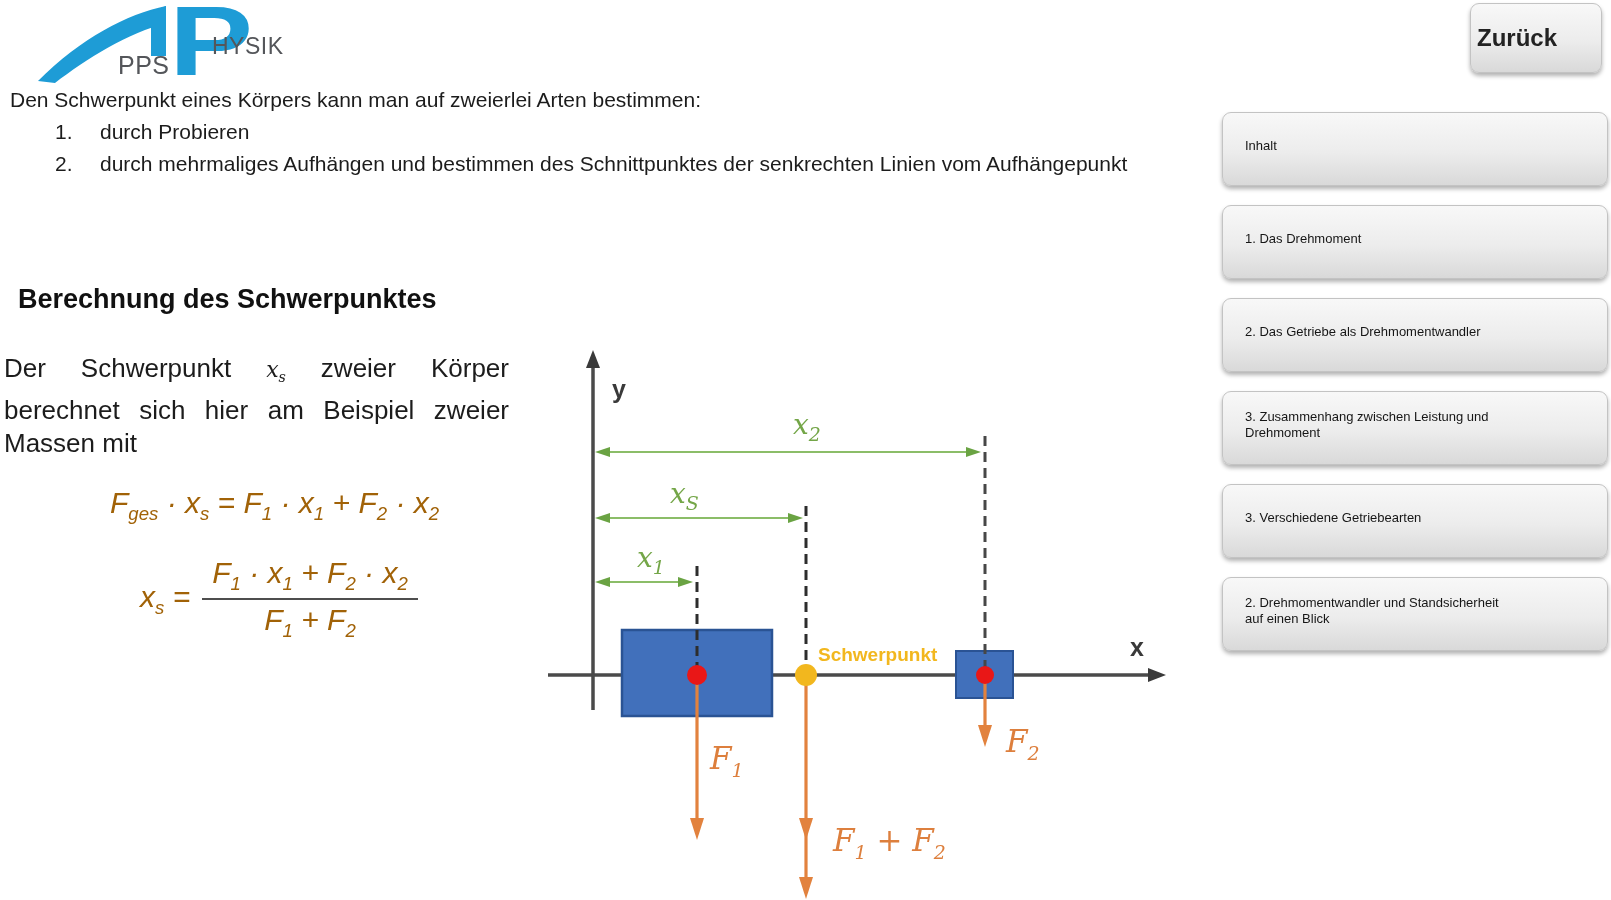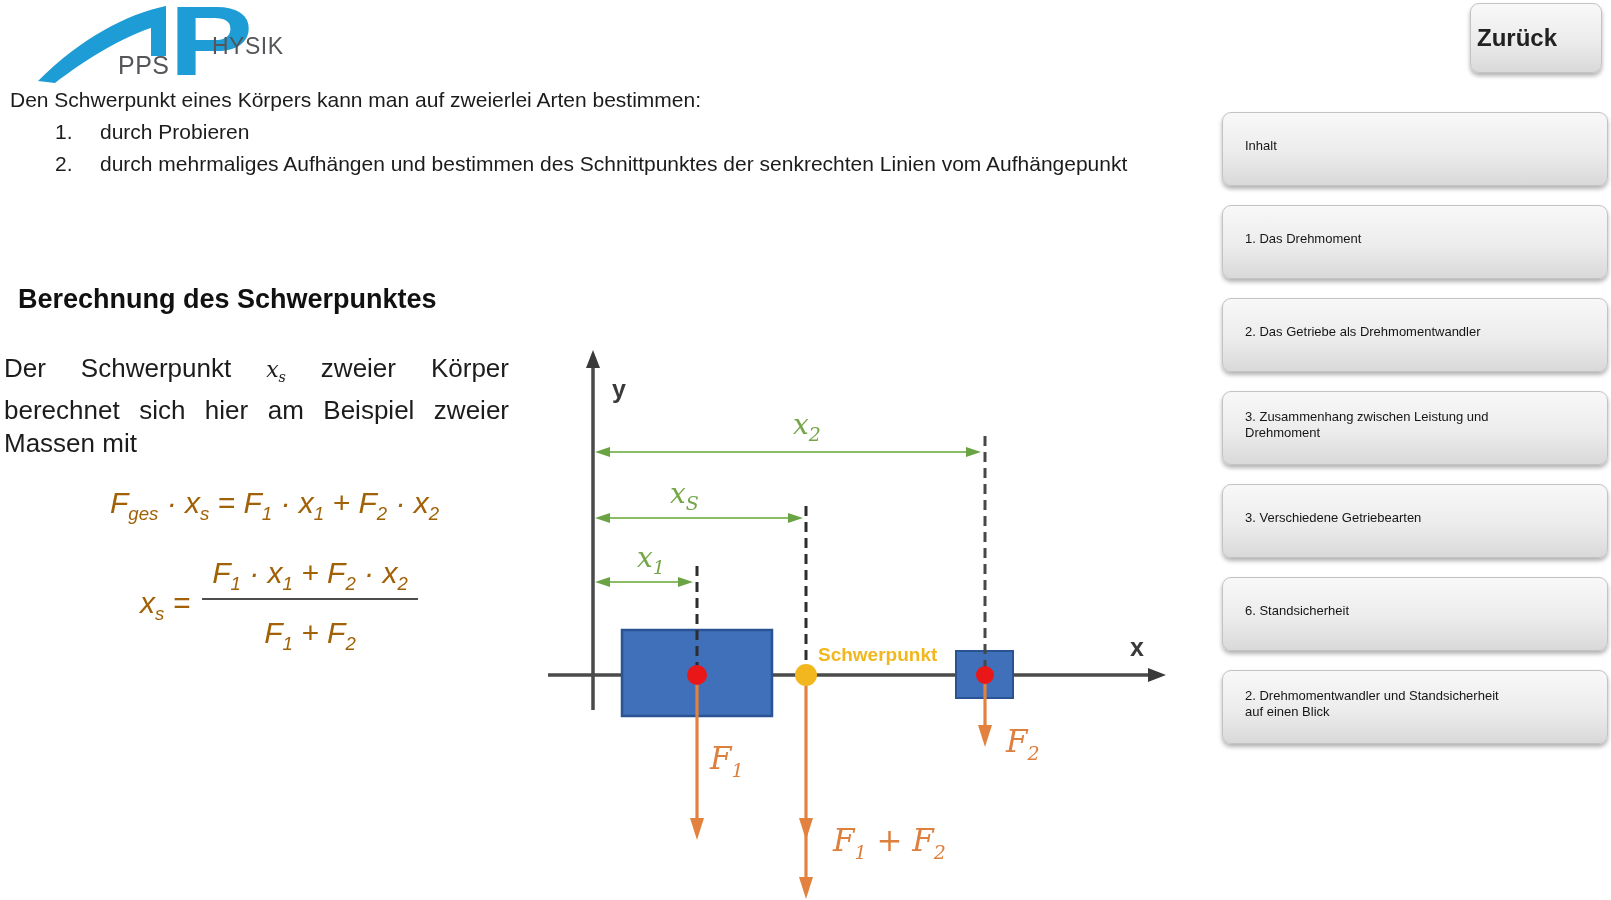--- a/index.html
+++ b/index.html
@@ -33,21 +33,21 @@
         text-align:justify;}
   .imath{font-family:"DejaVu Serif","Liberation Serif",serif;font-style:italic;font-size:22px;}
   .imath sub{font-size:0.65em;}
 
   
   .formula{font-family:Liberation Sans, sans-serif;font-style:italic;color:#a16207;
            font-size:30px;}
   .formula sub{font-size:0.62em;}
   .formula1{position:absolute;left:110px;top:486px;}
   .formula2{position:absolute;left:140px;top:556px;display:flex;align-items:center;justify-content:space-between;}
-  .frac{display:inline-flex;flex-direction:column;text-align:center;margin-left:12px;gap:13px;}
+  .frac{display:inline-flex;flex-direction:column;text-align:center;margin-left:12px;}
   .num-row{padding:0 10px 3px;border-bottom:2px solid #4e4e4e;}
   .den-row{padding-top:3px;}
 
   
   .diagram{position:absolute;left:540px;top:340px;}
   .glabel{font-family:"DejaVu Serif","Liberation Serif",serif;font-style:italic;font-size:28px;fill:#74a648;}
   .olabel{font-family:"DejaVu Serif","Liberation Serif",serif;font-style:italic;font-size:31px;fill:#dd7f3d;}
   .ssub{font-size:19px;}
   .axlabel{font-family:"Liberation Sans",sans-serif;font-size:25px;font-weight:700;fill:#3a3a3a;}
   .splabel{font-family:"Liberation Sans",sans-serif;font-size:19px;font-weight:700;}
@@ -152,17 +152,16 @@
 
     <text class="olabel" x="1006" y="752"><tspan>F</tspan><tspan class="ssub" dy="8">2</tspan></text>
   </svg>
 
   <nav class="sidebar">
     <button class="btn sb">Inhalt</button>
     <button class="btn sb">1. Das Drehmoment</button>
     <button class="btn sb">2. Das Getriebe als Drehmomentwandler</button>
     <button class="btn sb">3. Zusammenhang zwischen Leistung und Drehmoment</button>
     <button class="btn sb">3. Verschiedene Getriebearten</button>
-    <button class="btn sb">6. Standsicherheit</button>
     <button class="btn sb">2. Drehmomentwandler und Standsicherheit auf einen Blick</button>
   </nav>
 
 </div>
 
 </body></html>

